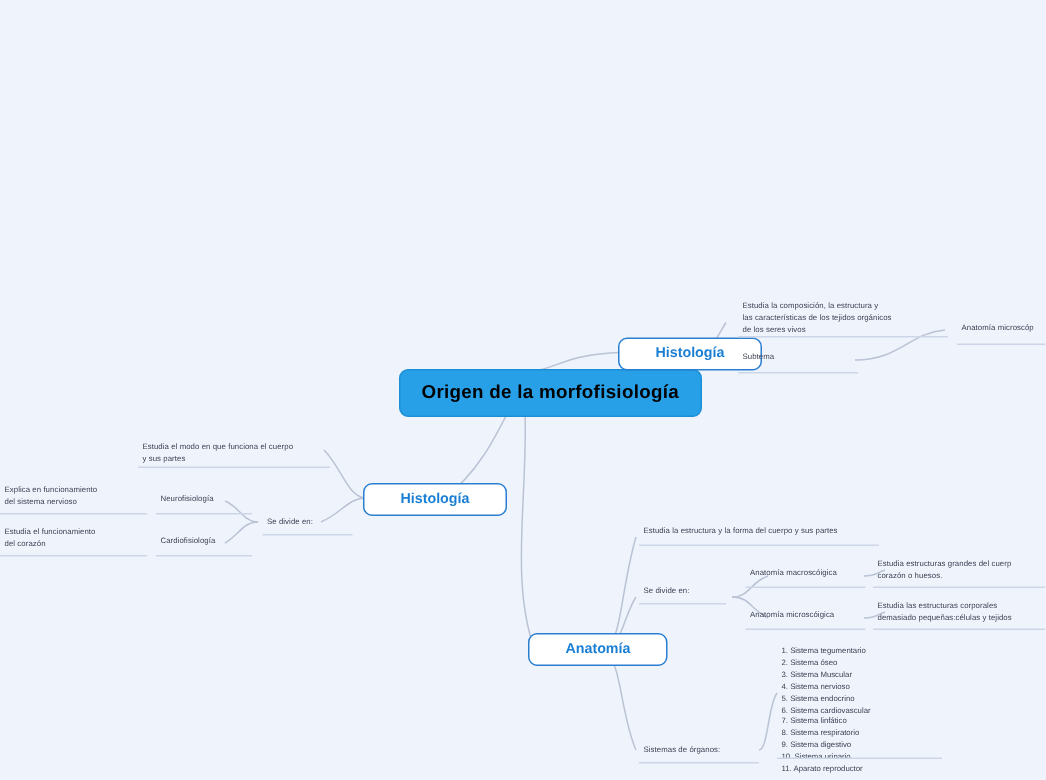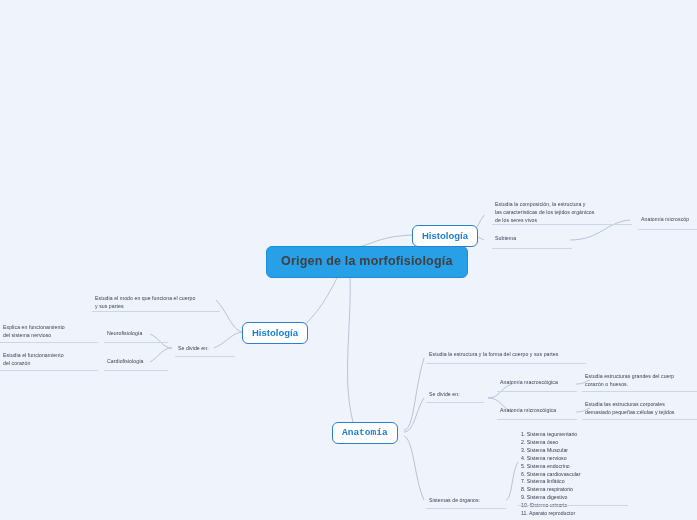--- a/index.html
+++ b/index.html
@@ -29,39 +29,39 @@
   }
   .node {
     position: absolute;
     box-sizing: border-box;
     white-space: nowrap;
   }
 
   
   .root {
     background: #28a0e8;
-    color: #404040;
+    color: #000000;
     border: 1px solid #1b8fd6;
     border-radius: 6px;
     font-size: 12.5px;
     font-weight: bold;
     letter-spacing: .2px;
     padding: 8px 14px;
     line-height: 1.1;
   }
 
   
   .branch {
     background: #ffffff;
     color: #1a7fd4;
     border: 1.6px solid #2a7fd0;
     border-radius: 6px;
     font-size: 9.5px;
     font-weight: bold;
-    padding: 5px 9px;
+    padding: 5px 24px;
     line-height: 1.1;
   }
 
   
   .leaf {
     position: absolute;
     color: #3b4252;
     font-size: 5.2px;
     line-height: 1.55;
     white-space: pre-line;
@@ -157,21 +157,21 @@
   <div class="rule" style="left:104px; top:370px; width:64px;"></div>
 
   <div class="leaf" style="left:3px; top:323px; width:90px;">Explica en funcionamiento
 del sistema nervioso</div>
   <div class="rule" style="left:0px; top:342px; width:98px;"></div>
 
   <div class="leaf" style="left:3px; top:351px; width:90px;">Estudia el funcionamiento
 del corazón</div>
   <div class="rule" style="left:0px; top:370px; width:98px;"></div>
 
-  <div class="node branch" style="left:332px; top:422px;font-family:Liberation Mono, monospace;">
+  <div class="node branch" style="left:352px; top:422px;">
     <span>Anatomía</span>
   </div>
 
   <div class="leaf" style="left:429px; top:350px;">Estudia la estructura y la forma del cuerpo y sus partes</div>
   <div class="rule" style="left:426px; top:363px; width:160px;"></div>
 
   <div class="leaf" style="left:429px; top:390px;">Se divide en:</div>
   <div class="rule" style="left:426px; top:402px; width:58px;"></div>
 
   <div class="leaf" style="left:500px; top:378px;">Anatomía macroscóigica</div>

